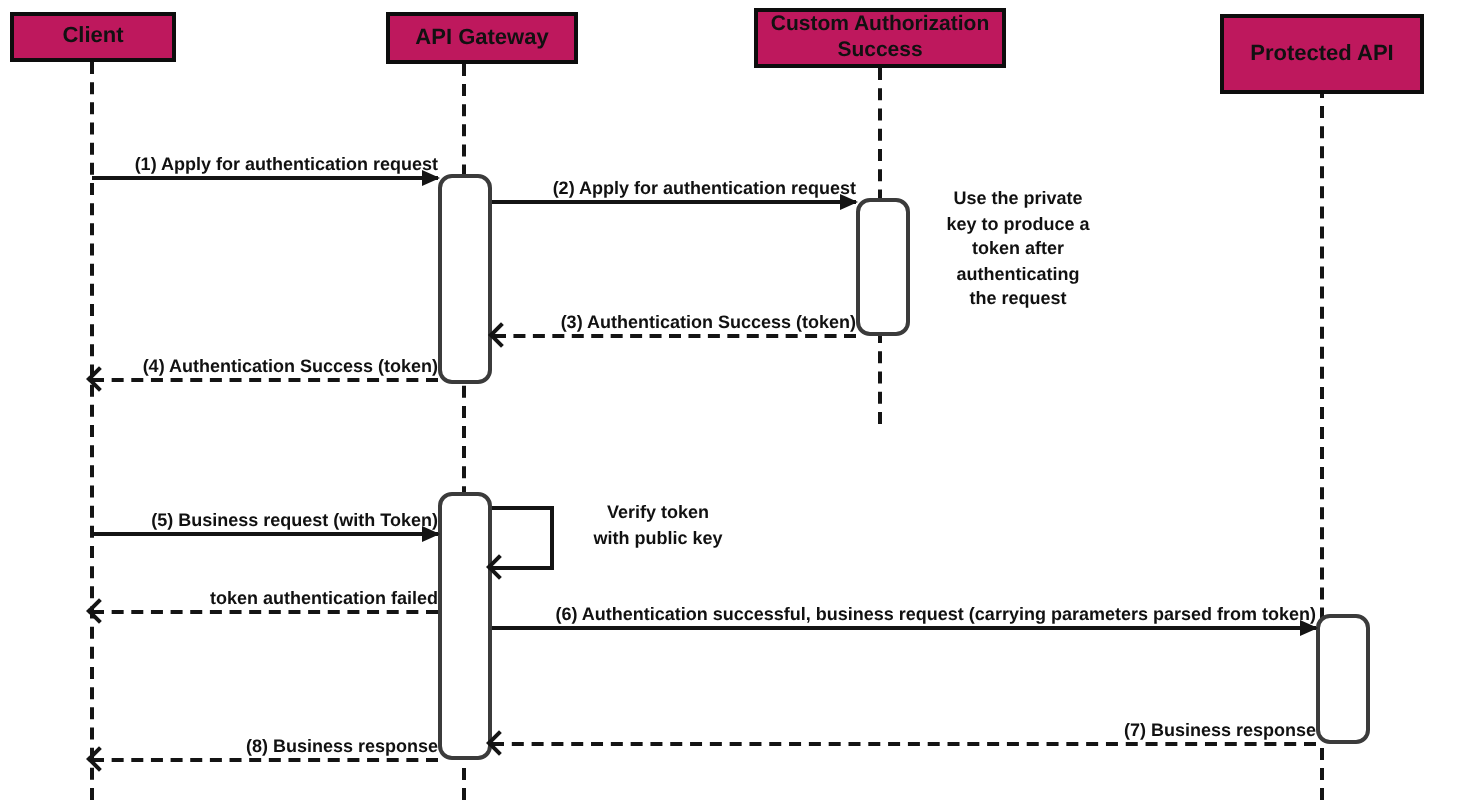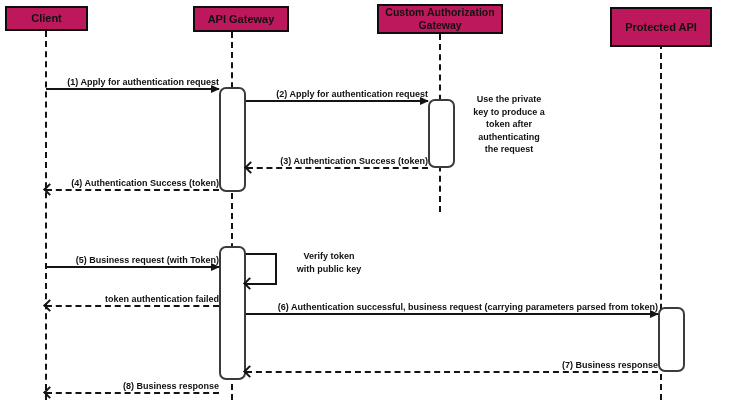--- a/index.html
+++ b/index.html
@@ -57,21 +57,21 @@
   <div class="lifeline" style="left:439px; top:34px; height:178px;"></div>
   <div class="lifeline" style="left:660px; top:33px; height:367px;"></div>
 
   <div class="participant" style="left:5px; top:6px; width:83px; height:25px;">
     <span>Client</span>
   </div>
   <div class="participant" style="left:193px; top:6px; width:96px; height:26px;">
     <span>API Gateway</span>
   </div>
   <div class="participant" style="left:377px; top:4px; width:126px; height:30px; font-size:10.5px;">
-    <span>Custom Authorization Gateway</span>
+    <span>Custom Authorization Success</span>
   </div>
   <div class="participant" style="left:610px; top:7px; width:102px; height:40px;">
     <span>Protected API</span>
   </div>
 
   <div class="activation" style="left:219px; top:87px; height:105px;"></div>
   <div class="activation" style="left:428px; top:99px; height:69px;"></div>
   <div class="activation" style="left:219px; top:246px; height:134px;"></div>
   <div class="activation" style="left:658px; top:307px; height:65px;"></div>
 
@@ -128,19 +128,19 @@
     <div class="msg-line"></div>
     <div class="head-right"></div>
   </div>
 
   <div class="msg dashed" style="left:246px; top:359px; width:412px;">
     <div class="msg-label">(7) Business response</div>
     <div class="msg-line"></div>
     <div class="head-left-open"></div>
   </div>
 
-  <div class="msg dashed" style="left:46px; top:380px; width:173px;">
+  <div class="msg dashed" style="left:46px; top:367px; width:173px;">
     <div class="msg-label">(8) Business response</div>
     <div class="msg-line"></div>
     <div class="head-left-open"></div>
   </div>
 
 </div>
 
 </body></html>

